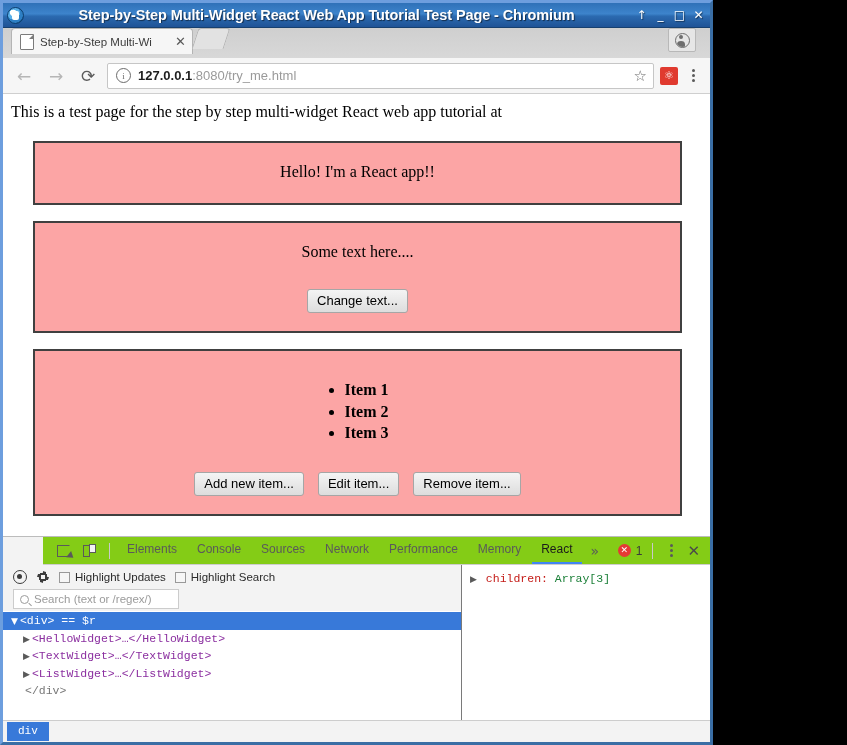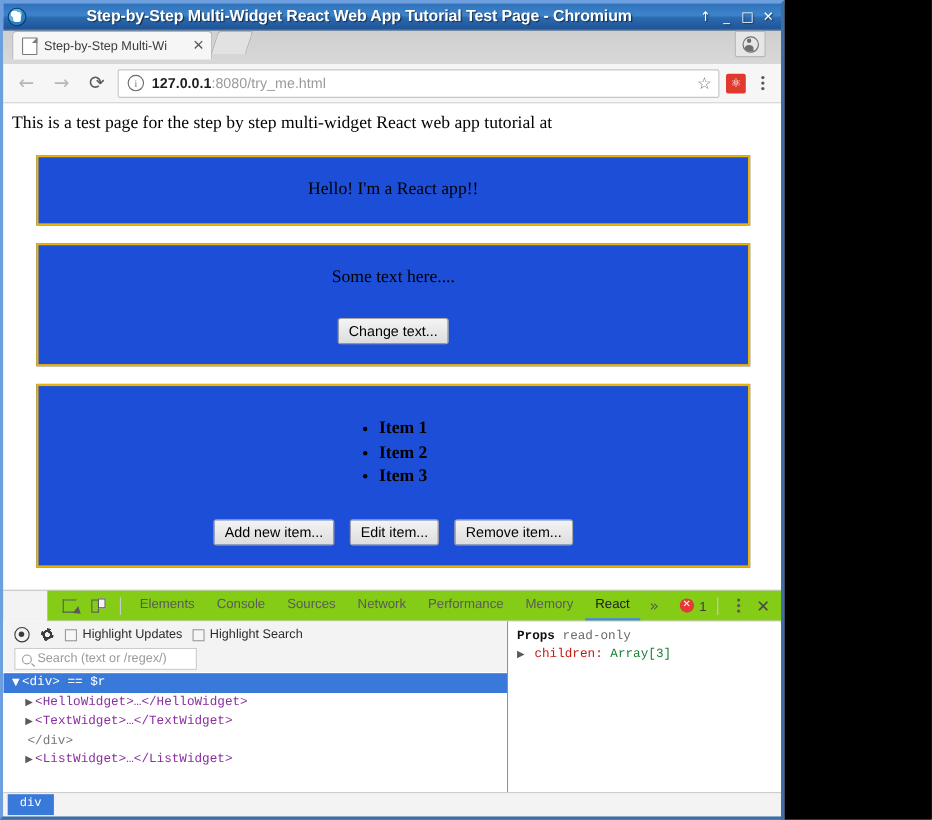--- a/index.html
+++ b/index.html
@@ -207,23 +207,23 @@
   #page {
     padding: 8px;
     font-family: "Liberation Serif", serif;
     font-size: 16px;
     color: #000000;
   }
   #intro { line-height: 1.25; }
   #intro a { color: #1414d1; text-decoration: underline; }
 
   .widget {
-    border: 2px solid #eab308;
+    border: 2px solid #404040;
     margin: 16px 20px 0 22px;
-    background: #1d4ed8;
+    background: #fca5a5;
     text-align: center;
     box-sizing: border-box;
   }
   #widget-hello { padding: 20px 0 22px; margin-top: 19px; }
   #widget-text  { padding: 20px 0 18px; margin-top: 16px; }
   #widget-list  { padding: 14px 0 18px; margin-top: 16px; }
   .widget-line { font-size: 16px; }
   .btn-row { margin-top: 28px; display: flex; justify-content: center; gap: 14px; }
   .pbtn {
     font-family: "Liberation Sans", sans-serif;
@@ -542,34 +542,30 @@
         <div id="react-tree">
           <div class="tnode sel">
             <span class="arrow">▼</span><span class="rtok">&lt;div&gt; == $r</span>
           </div>
           <div class="tnode indent1">
             <span class="arrow">▶</span><span class="tag">&lt;HelloWidget&gt;…&lt;/HelloWidget&gt;</span>
           </div>
           <div class="tnode indent1">
             <span class="arrow">▶</span><span class="tag">&lt;TextWidget&gt;…&lt;/TextWidget&gt;</span>
           </div>
+          <div class="tnode indent1">
+            <span class="arrow">▶</span><span class="tag">&lt;ListWidget&gt;…&lt;/ListWidget&gt;</span>
+          </div>
           <div class="tnode indent-close">
             <span class="tag-plain">&lt;/div&gt;</span>
           </div>
-          <div class="tnode indent1">
-            <span class="arrow">▶</span><span class="tag">&lt;ListWidget&gt;…&lt;/ListWidget&gt;</span>
-          </div>
         </div>
       </div>
 
       <div id="react-right">
-        <div class="props-hdr">
-          <b>Props</b>
-          <span>read-only</span>
-        </div>
         <div class="prop-row">
           <span class="arrow">▶</span>
           <span class="pkey">children:</span>
           <span class="pval">Array[3]</span>
         </div>
       </div>
     </div>
 
     <div id="dt-status">
       <div id="crumb">div</div>

